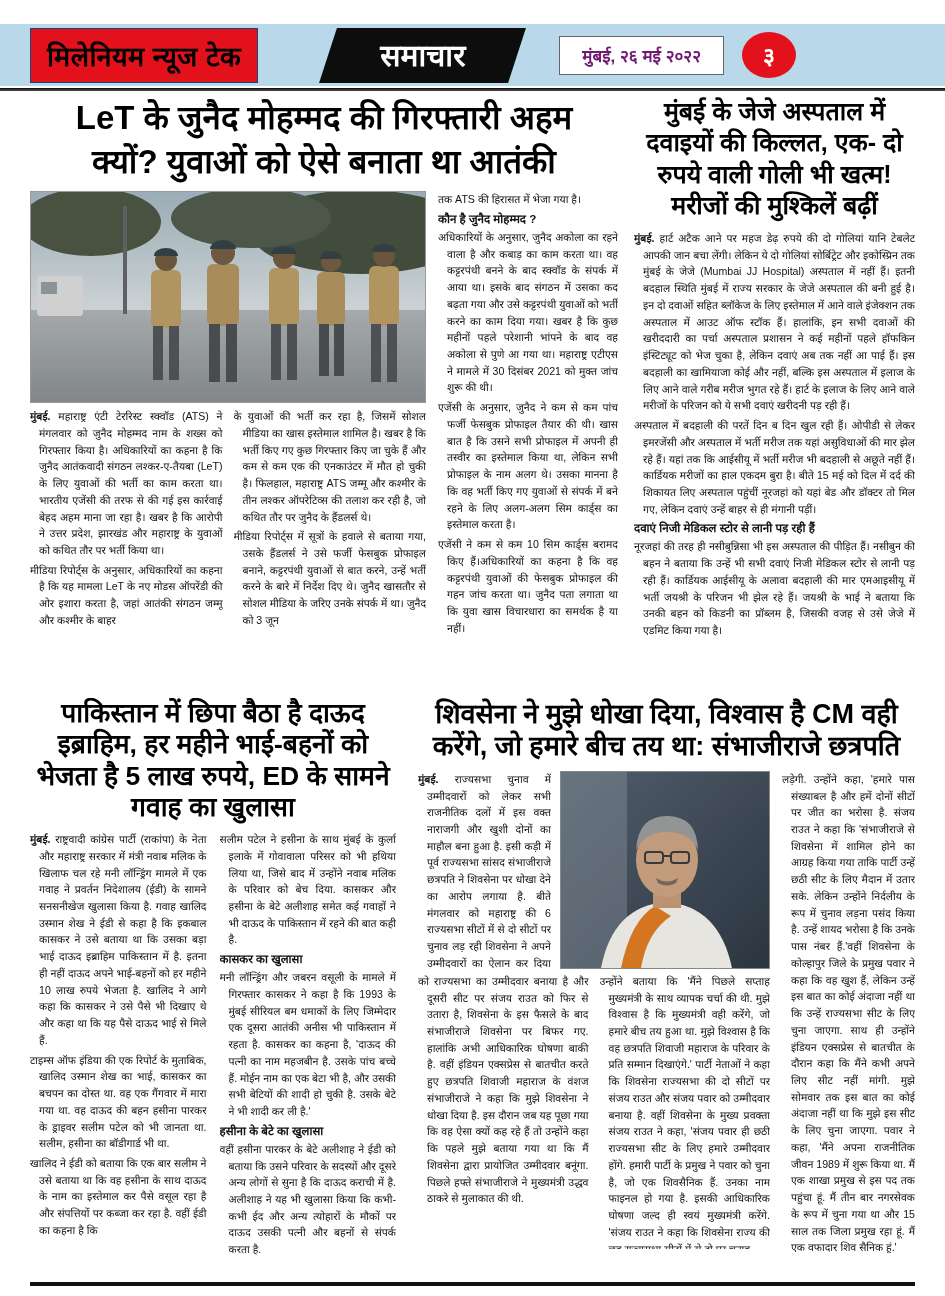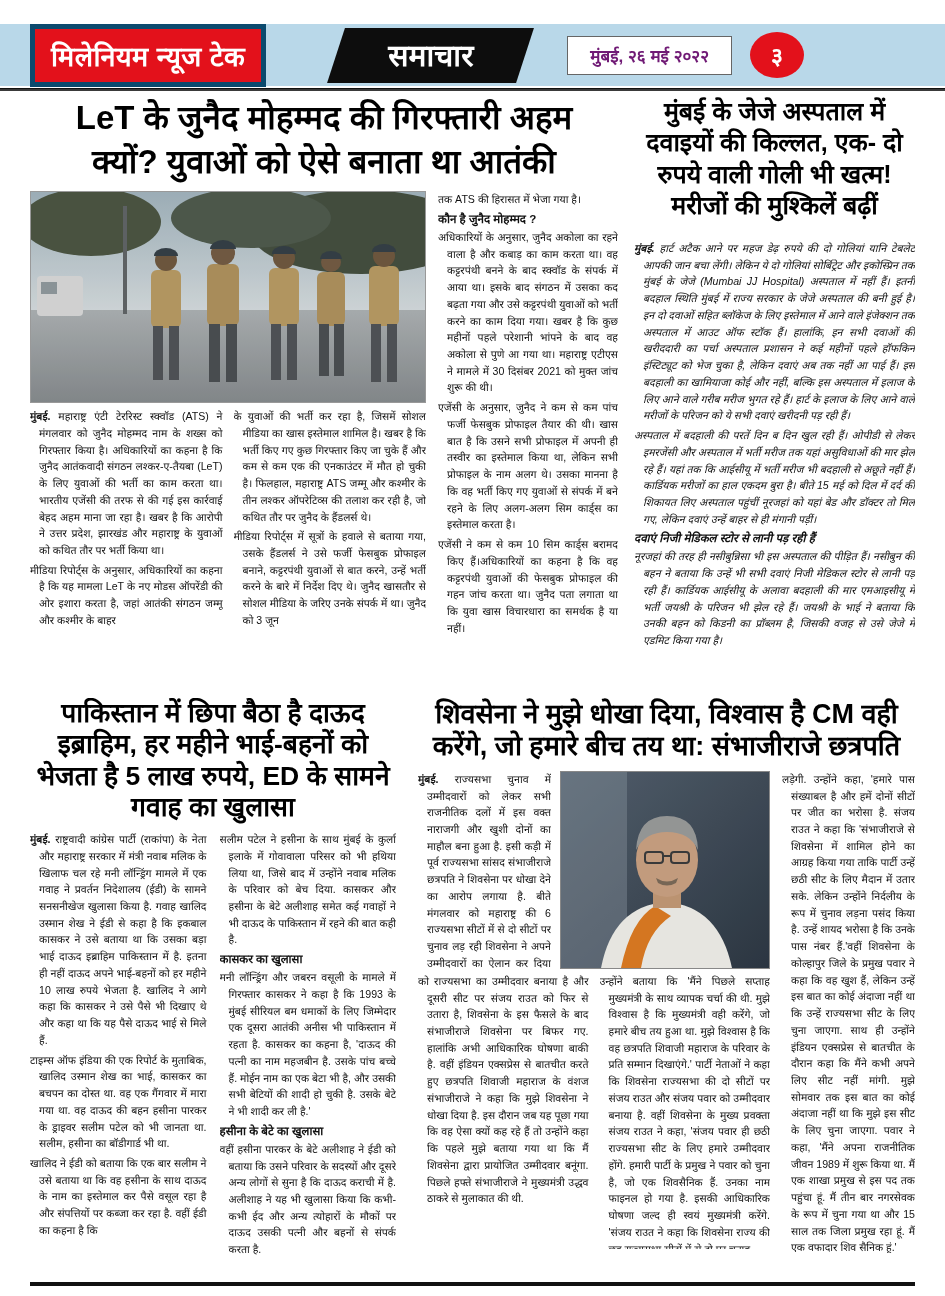--- a/index.html
+++ b/index.html
@@ -15,26 +15,26 @@
   }
   
   .masthead-band {
     position: absolute; top: 24px; left: 0; right: 0; height: 62px;
     background: #b9d8e9;
     display: flex; align-items: center;
   }
   .masthead-box {
     margin-left: 30px;
     background: #e3111b;
-    color: #ffffff;
+    color: #000000;
     font-weight: bold;
     font-size: 27px;
     padding: 8px 16px;
     letter-spacing: .5px;
-    border: 5px solid #0c4a6e;
+    border: 1px solid #0c4a6e;
     white-space: nowrap;
   }
   .section-skew {
     margin-left: 70px;
     background: #0d0d0d;
     color: #fff;
     font-weight: bold;
     font-size: 30px;
     padding: 6px 52px 8px;
     transform: skewX(-18deg);
@@ -103,21 +103,21 @@
   .lead-cols {
     display: flex; gap: 11px;
     height: 272px; overflow: hidden; margin-top: 5px;
   }
   .lead-cols .col { flex: 1; overflow: hidden; }
   .lead-col3 { width: 180px; height: 492px; overflow: hidden; }
   .hospital-article { width: 311px; }
   .hospital-headline {
     font-size: 25px; line-height: 1.25; text-align: center;
   }
-  .hospital-body { margin-top: 19px; height: 478px; overflow: hidden; font-style: italic; }
+  .hospital-body { margin-top: 9px; height: 478px; overflow: hidden; }
   
   .bottom-section {
     position: absolute; top: 698px; left: 30px; right: 30px; height: 582px;
     display: flex; gap: 22px;
     overflow: hidden;
   }
   .dawood-article { width: 366px; }
   .dawood-headline { font-size: 26.5px; line-height: 1.18; text-align: center; }
   .dawood-cols { display: flex; gap: 13px; margin-top: 8px; height: 482px; overflow: hidden; }
   .dawood-cols .col { flex: 1; overflow: hidden; }

